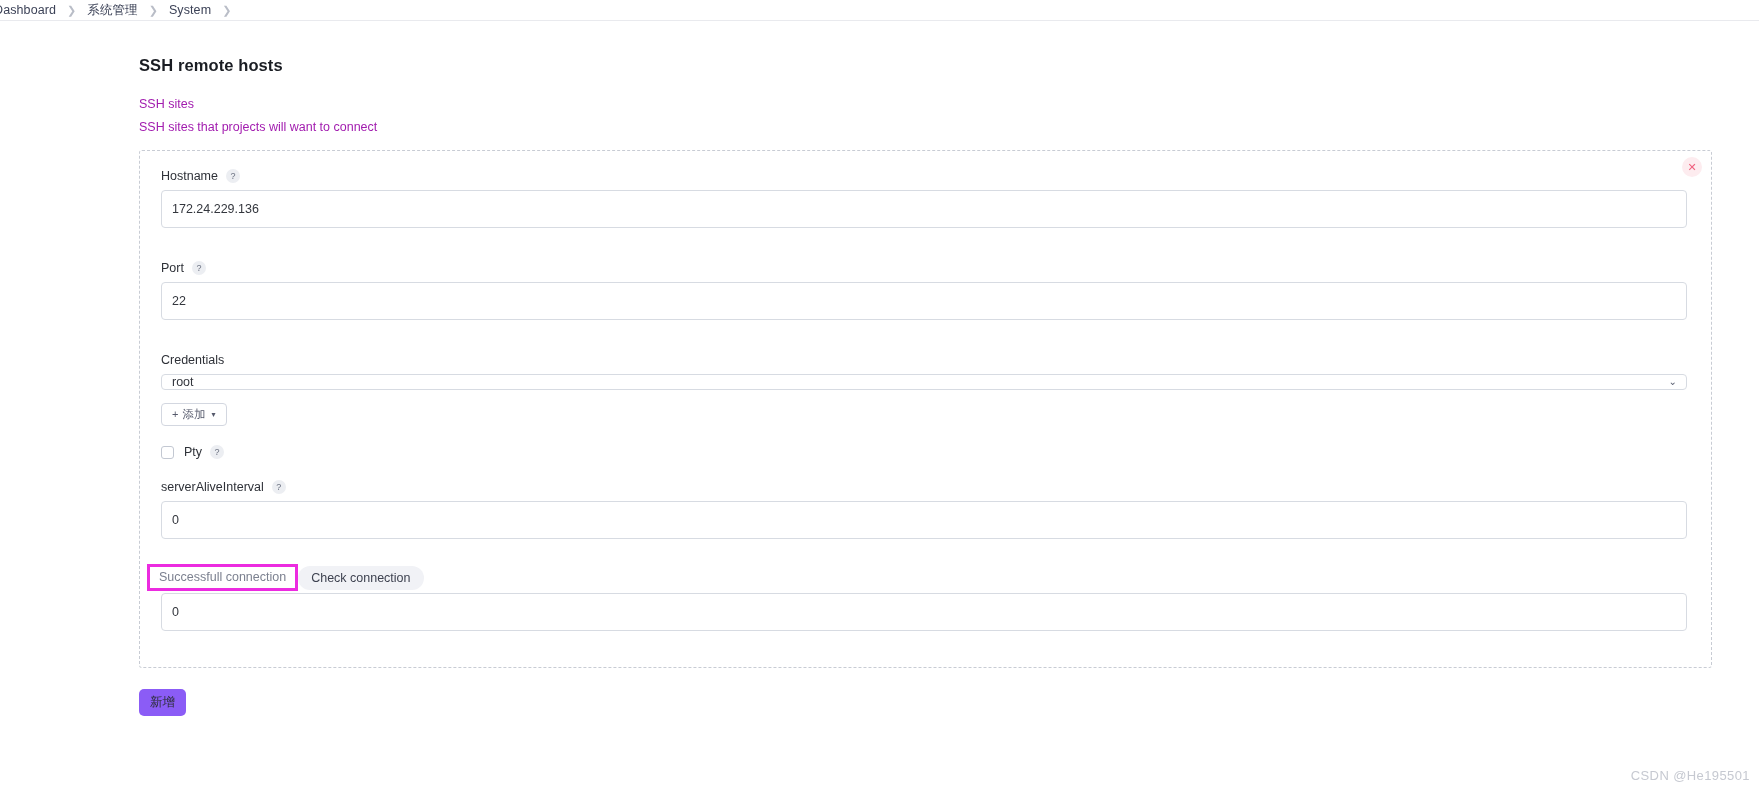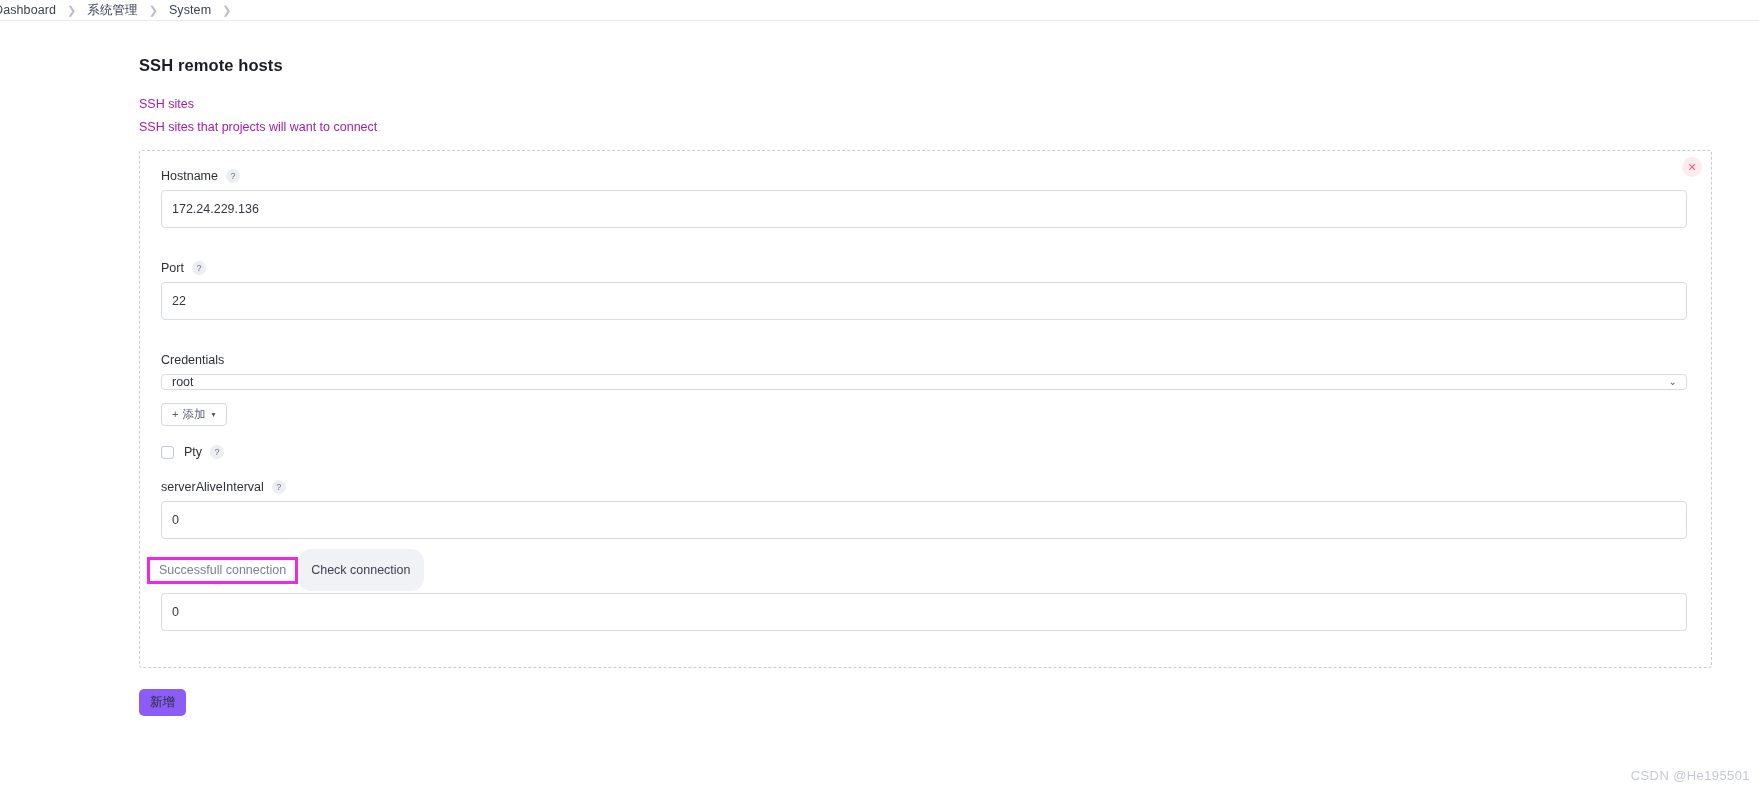--- a/index.html
+++ b/index.html
@@ -217,21 +217,21 @@
   .result-msg {
     display: inline-block;
     font-size: 12.5px;
     color: #7c8190;
     border: 3px solid #ec2be0;
     padding: 3px 9px 4px 9px;
     background: #fff;
     white-space: nowrap;
   }
   .btn-check {
-    height: 42px;
+    height: 24px;
     padding: 0 13px;
     border: none;
     border-radius: 13px;
     background: #f1f2f6;
     color: #3e4250;
     font-size: 12.5px;
     cursor: pointer;
     font-family: "Liberation Sans", sans-serif;
   }
 

